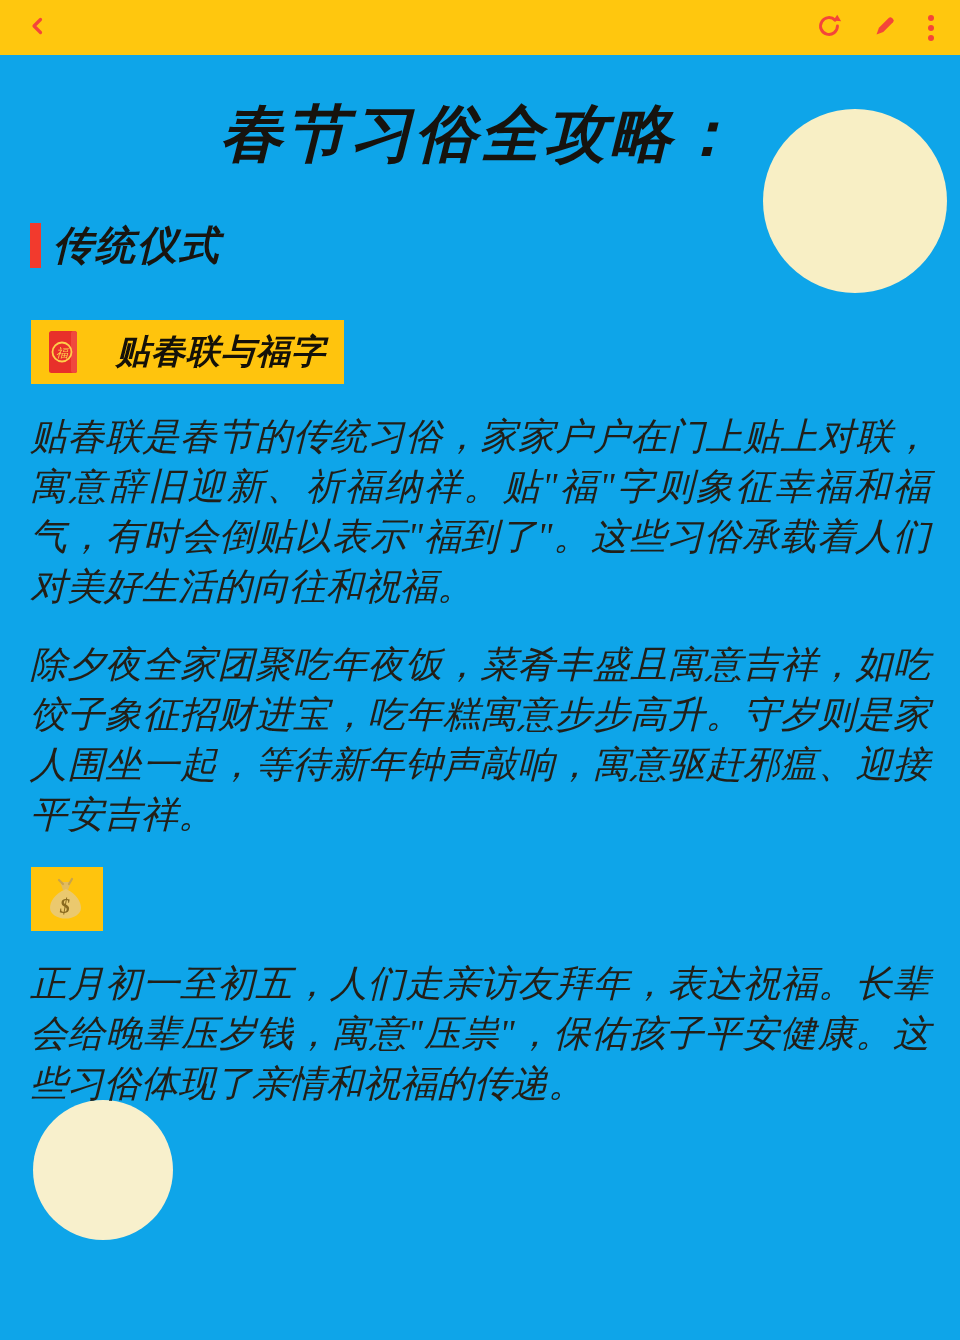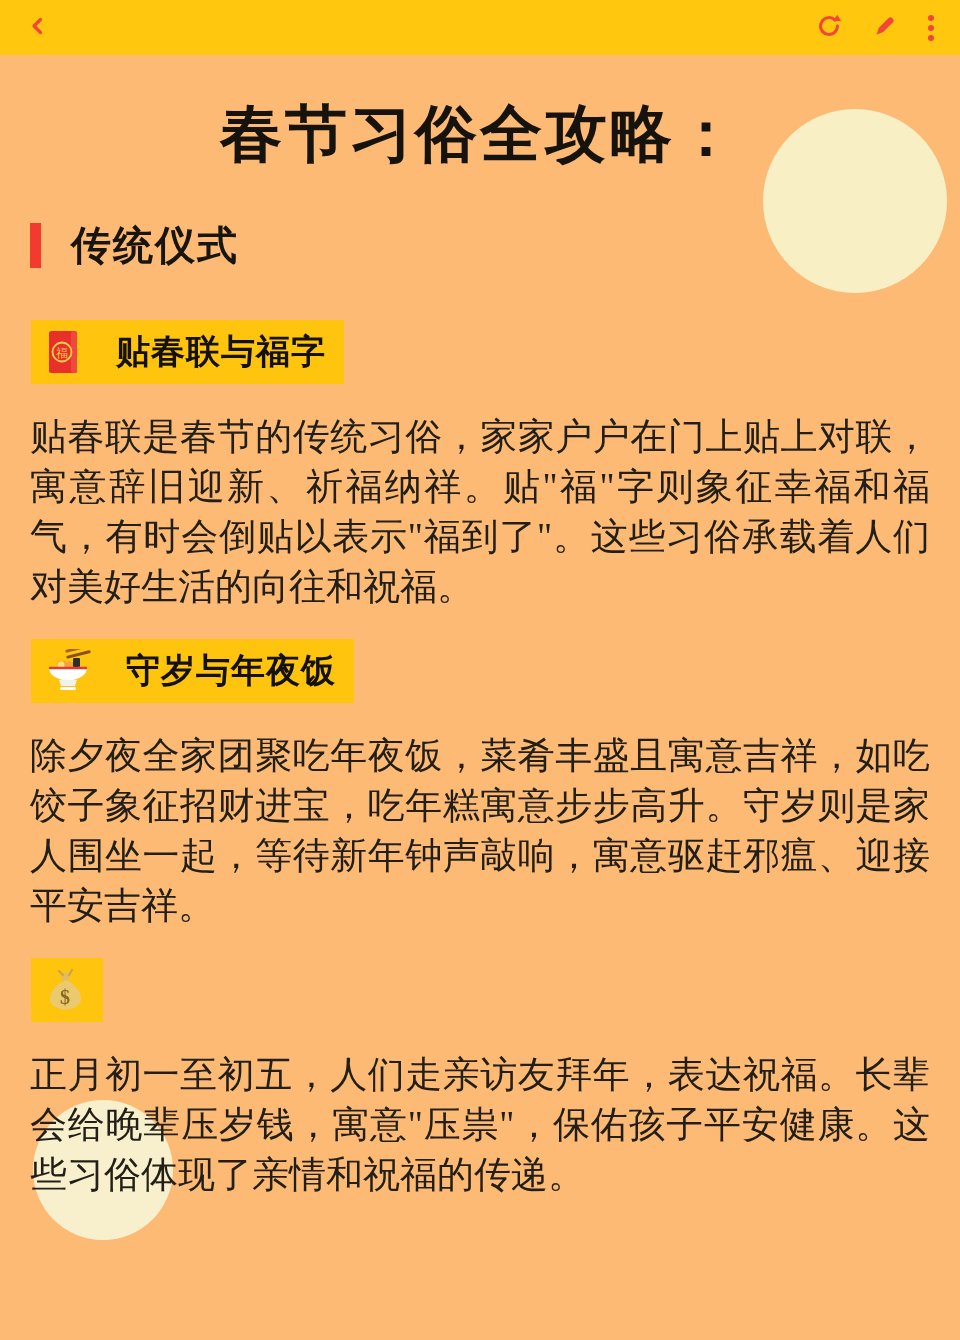--- a/index.html
+++ b/index.html
@@ -21,38 +21,38 @@
   .topbar button {
     background: transparent; border: none; cursor: pointer;
     display: flex; align-items: center; justify-content: center;
     padding: 2px;
   }
   .topbar-right { display: flex; align-items: center; gap: 26px; }
   .kebab { display: flex; flex-direction: column; gap: 4px; }
   .kebab span { width: 6px; height: 6px; border-radius: 50%; background: #F4453A; display: block; }
 
   
-  .content { position: relative; flex: 1; background: #fdba74; overflow: hidden; }
+  .content { position: relative; flex: 1; background: #0ea5e9; overflow: hidden; font-style: italic; }
   .deco-circle { position: absolute; border-radius: 50%; background: #F8EFC5; }
   .deco-circle.tr { left: 763px; top: 54px; width: 184px; height: 184px; }
   .deco-circle.bl { left: 33px; top: 1045px; width: 140px; height: 140px; background: #F8F0CC; }
 
   .inner { position: relative; z-index: 1; }
 
   .title {
     margin-top: 36px;
     text-align: center;
     font-size: 62px; font-weight: 900;
     letter-spacing: 3px;
     color: #16130e;
     line-height: 1.4;
   }
 
   .section-heading {
-    display: flex; align-items: center; gap: 30px;
+    display: flex; align-items: center; gap: 12px;
     margin: 40px 0 0 30px;
   }
   .section-heading .bar { width: 11px; height: 45px; background: #F23A2D; flex: 0 0 11px; }
   .section-heading .label { font-size: 40px; font-weight: 900; color: #181510; letter-spacing: 2px; }
 
   .item:first-of-type .badge { margin-top: 47px; }
   .badge {
     display: inline-flex; align-items: center; gap: 15px;
     margin: 27px 0 0 31px;
     height: 64px; padding: 0 18px 0 14px;
@@ -132,36 +132,20 @@
               <circle cx="17" cy="23" r="9.5" fill="none" stroke="#FFCF4A" stroke-width="1.8"></circle>
               <text x="17" y="28" font-size="12" fill="#FFCF4A" text-anchor="middle">福</text>
             </svg>
           </span>
           <span class="badge-label">贴春联与福字</span>
         </div>
         <p>贴春联是春节的传统习俗，家家户户在门上贴上对联，寓意辞旧迎新、祈福纳祥。贴"福"字则象征幸福和福气，有时会倒贴以表示"福到了"。这些习俗承载着人们对美好生活的向往和祝福。</p>
       </section>
 
       <section class="item">
-        <div class="badge">
-          <span class="icon">
-            <svg width="46" height="44" viewBox="0 0 46 44">
-              <rect x="20" y="1" width="25" height="3" rx="1.5" fill="#A8652F" transform="rotate(-14 20 1)"></rect>
-              <rect x="21" y="7" width="25" height="3" rx="1.5" fill="#8A4F22" transform="rotate(-14 21 7)"></rect>
-              <path d="M12 14 q2 -5 5 0 q2 -5 5 0 q2 -5 5 0 q2 -5 5 0 v6 h-20 z" fill="#F5A23C"></path>
-              <rect x="28" y="9" width="7" height="9" rx="1" fill="#2E2E2E"></rect>
-              <circle cx="16" cy="16" r="3.5" fill="#FBE07A"></circle>
-              <path d="M4 19 a19 12.5 0 0 0 38 0 z" fill="#FFFFFF"></path>
-              <path d="M4 19 h38" stroke="#E23B31" stroke-width="2.4"></path>
-              <path d="M14 31 h18 l-2 6 h-14 z" fill="#F4F1EA"></path>
-              <rect x="15" y="38" width="16" height="3" rx="1.5" fill="#FFFFFF"></rect>
-            </svg>
-          </span>
-          <span class="badge-label">守岁与年夜饭</span>
-        </div>
         <p>除夕夜全家团聚吃年夜饭，菜肴丰盛且寓意吉祥，如吃饺子象征招财进宝，吃年糕寓意步步高升。守岁则是家人围坐一起，等待新年钟声敲响，寓意驱赶邪瘟、迎接平安吉祥。</p>
       </section>
 
       <section class="item">
         <div class="badge">
           <span class="icon">
             <svg width="40" height="44" viewBox="0 0 40 44">
               <path d="M15 5 h11 l-3 8 h-5 z" fill="#E3BC5F"></path>
               <path d="M21 12 C9 17 5 25 5 31 a15.5 10.5 0 0 0 31 0 c0 -6 -4 -14 -15 -19 z" fill="#EBC96E"></path>
               <path d="M14 3 l4 4 M27 2 l-3 5" stroke="#C9A44A" stroke-width="2.2" stroke-linecap="round"></path>

